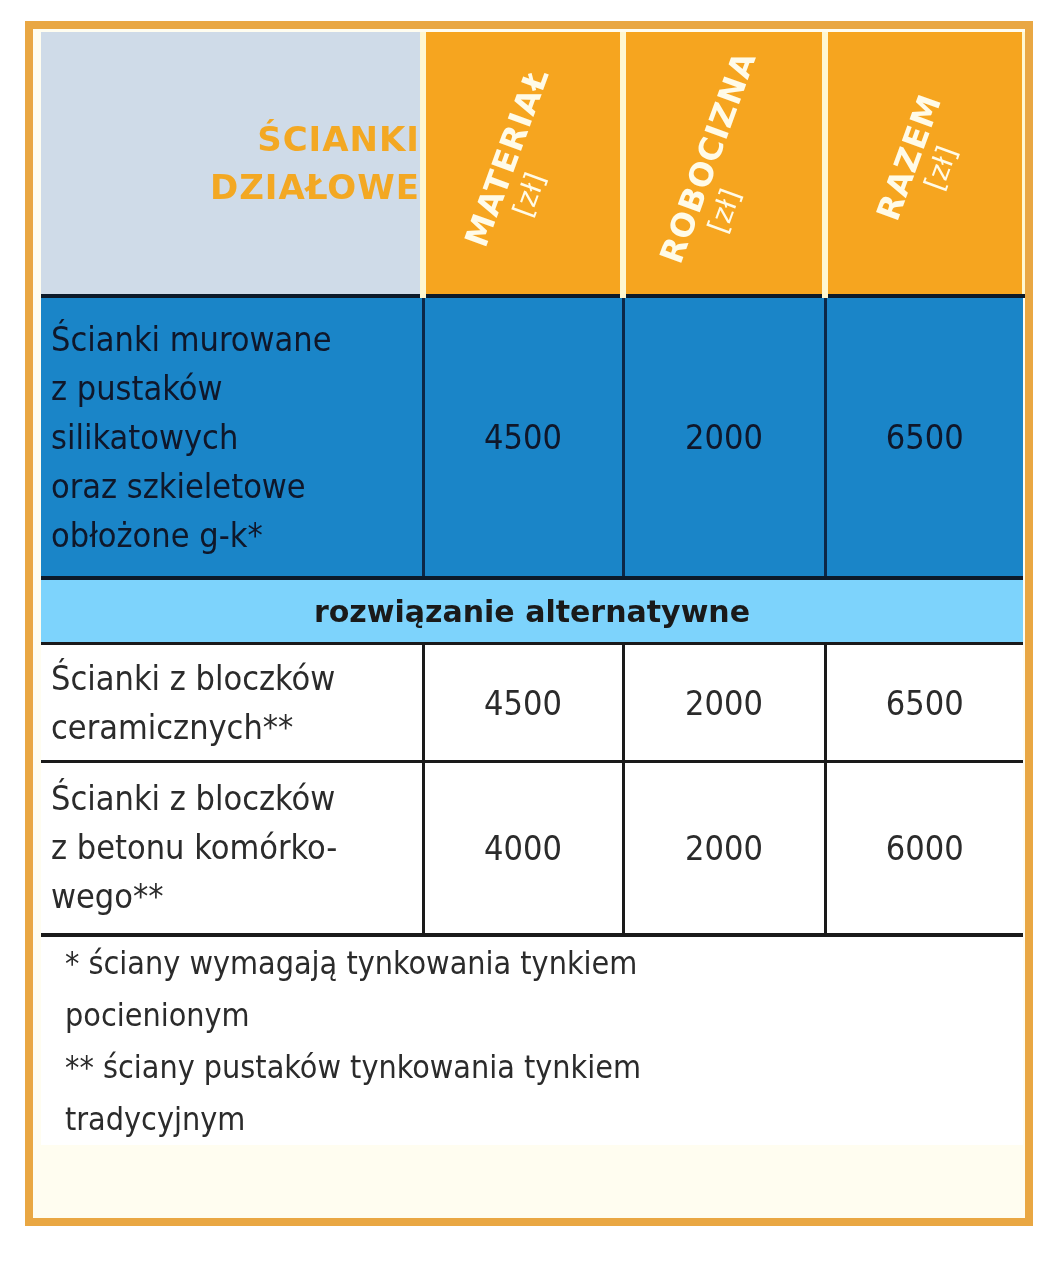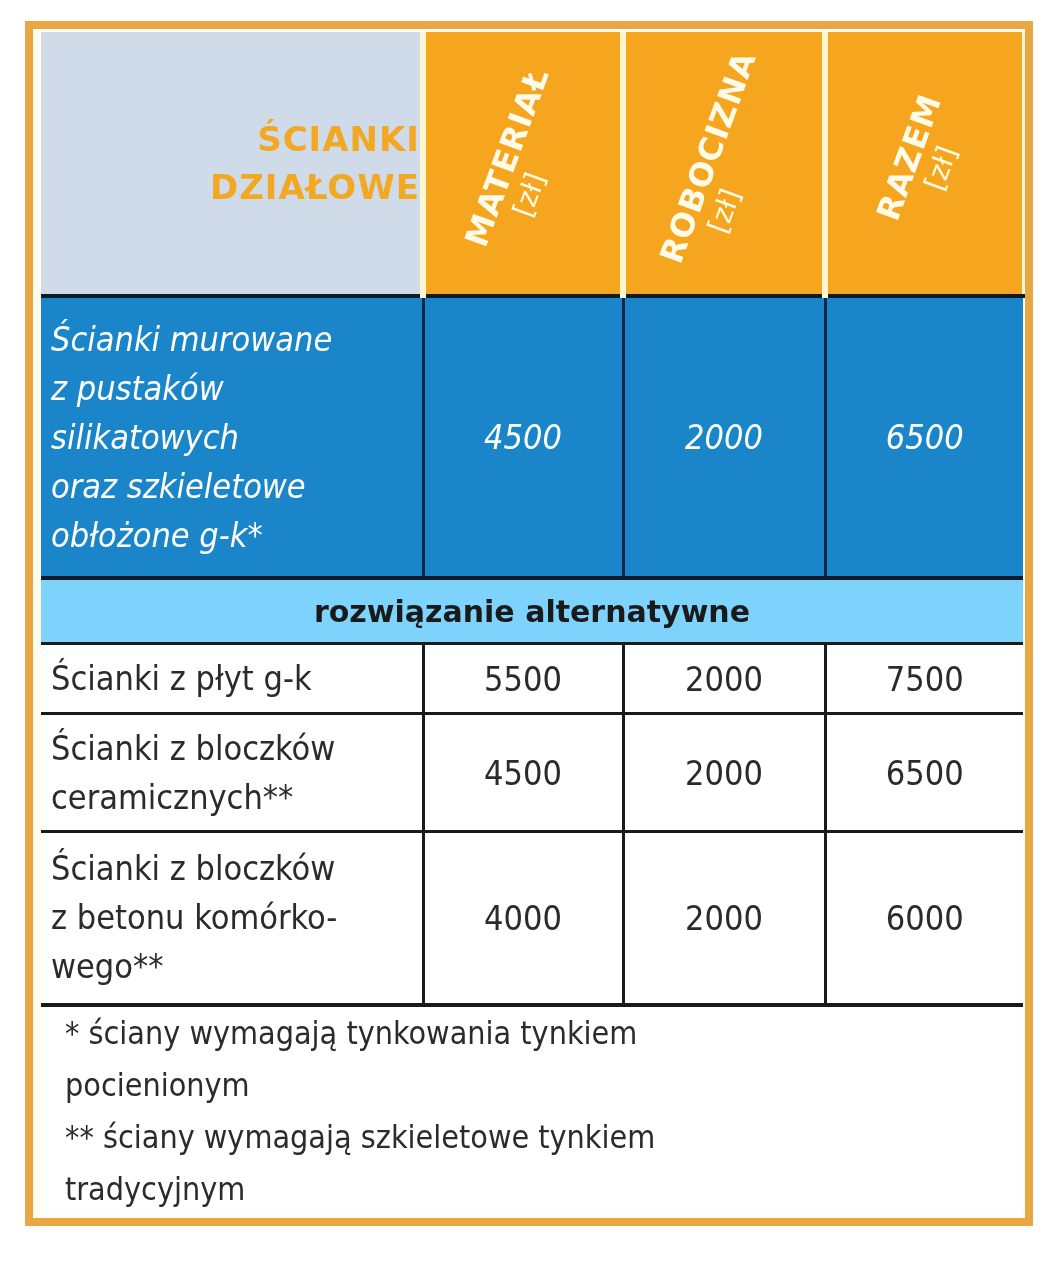--- a/index.html
+++ b/index.html
@@ -27,23 +27,22 @@
   }
   .hdr-col .rot {
     position: absolute; left: 50%; top: 50%;
     transform: translate(-50%, -50%) rotate(-70deg);
     color: #fffbe8; text-align: left; white-space: nowrap;
     font-family: "DejaVu Sans", "Liberation Sans", sans-serif;
   }
   .hdr-col .rot .main { display: block; font-weight: bold; font-size: 32px; line-height: 34px; letter-spacing: 1px; }
   .hdr-col .rot .unit { display: block; font-size: 28px; line-height: 34px; padding-left: 44px; }
   .blue td {
-    background: #1a85c8; color: #ffffff; height: 278px;
+    background: #1a85c8; color: #0f172a; height: 278px;
     border-top: 4px solid #0c1a2a;
-    font-style: italic;
   }
   .blue td.num { border-left: 3px solid #0c2747; text-align: center; font-size: 34px; font-weight: 500; }
   .blue td.label { font-size: 34px; line-height: 49px; padding-left: 10px; padding-right: 6px; }
   .alt td {
     background: #7dd3fc; color: #1a1a1a; text-align: center; height: 62px;
     font-weight: bold; font-size: 30px; border-top: 4px solid #0c1a2a;
     font-family: "DejaVu Sans", "Liberation Sans", sans-serif;
   }
   .row td { background: #ffffff; color: #2b2b2b; border-top: 3px solid #1a1a1a; }
   .row td.num { border-left: 3px solid #1a1a1a; text-align: center; font-size: 34px; }
@@ -102,28 +101,20 @@
         </td>
         <td class="num">4500</td>
         <td class="num">2000</td>
         <td class="num">6500</td>
       </tr>
 
       <tr class="alt">
         <td colspan="4">rozwiązanie alternatywne</td>
       </tr>
 
-      <tr class="row" style="height:70px">
-        <td class="label">
-          <div>Ścianki z płyt g-k</div>
-        </td>
-        <td class="num">5500</td>
-        <td class="num">2000</td>
-        <td class="num">7500</td>
-      </tr>
 
       <tr class="row" style="height:118px">
         <td class="label">
           <div>Ścianki z bloczków</div>
           <div>ceramicznych**</div>
         </td>
         <td class="num">4500</td>
         <td class="num">2000</td>
         <td class="num">6500</td>
       </tr>
@@ -136,20 +127,20 @@
         </td>
         <td class="num">4000</td>
         <td class="num">2000</td>
         <td class="num">6000</td>
       </tr>
 
       <tr class="foot">
         <td colspan="4">
           <span class="fl">* ściany wymagają tynkowania tynkiem</span>
           <span class="fl">pocienionym</span>
-          <span class="fl">** ściany wymagają szkieletowe tynkiem</span>
+          <span class="fl">** ściany pustaków tynkowania tynkiem</span>
           <span class="fl">tradycyjnym</span>
         </td>
       </tr>
     </tbody>
       </table>
   </div>
 </div>
 
 </body></html>

